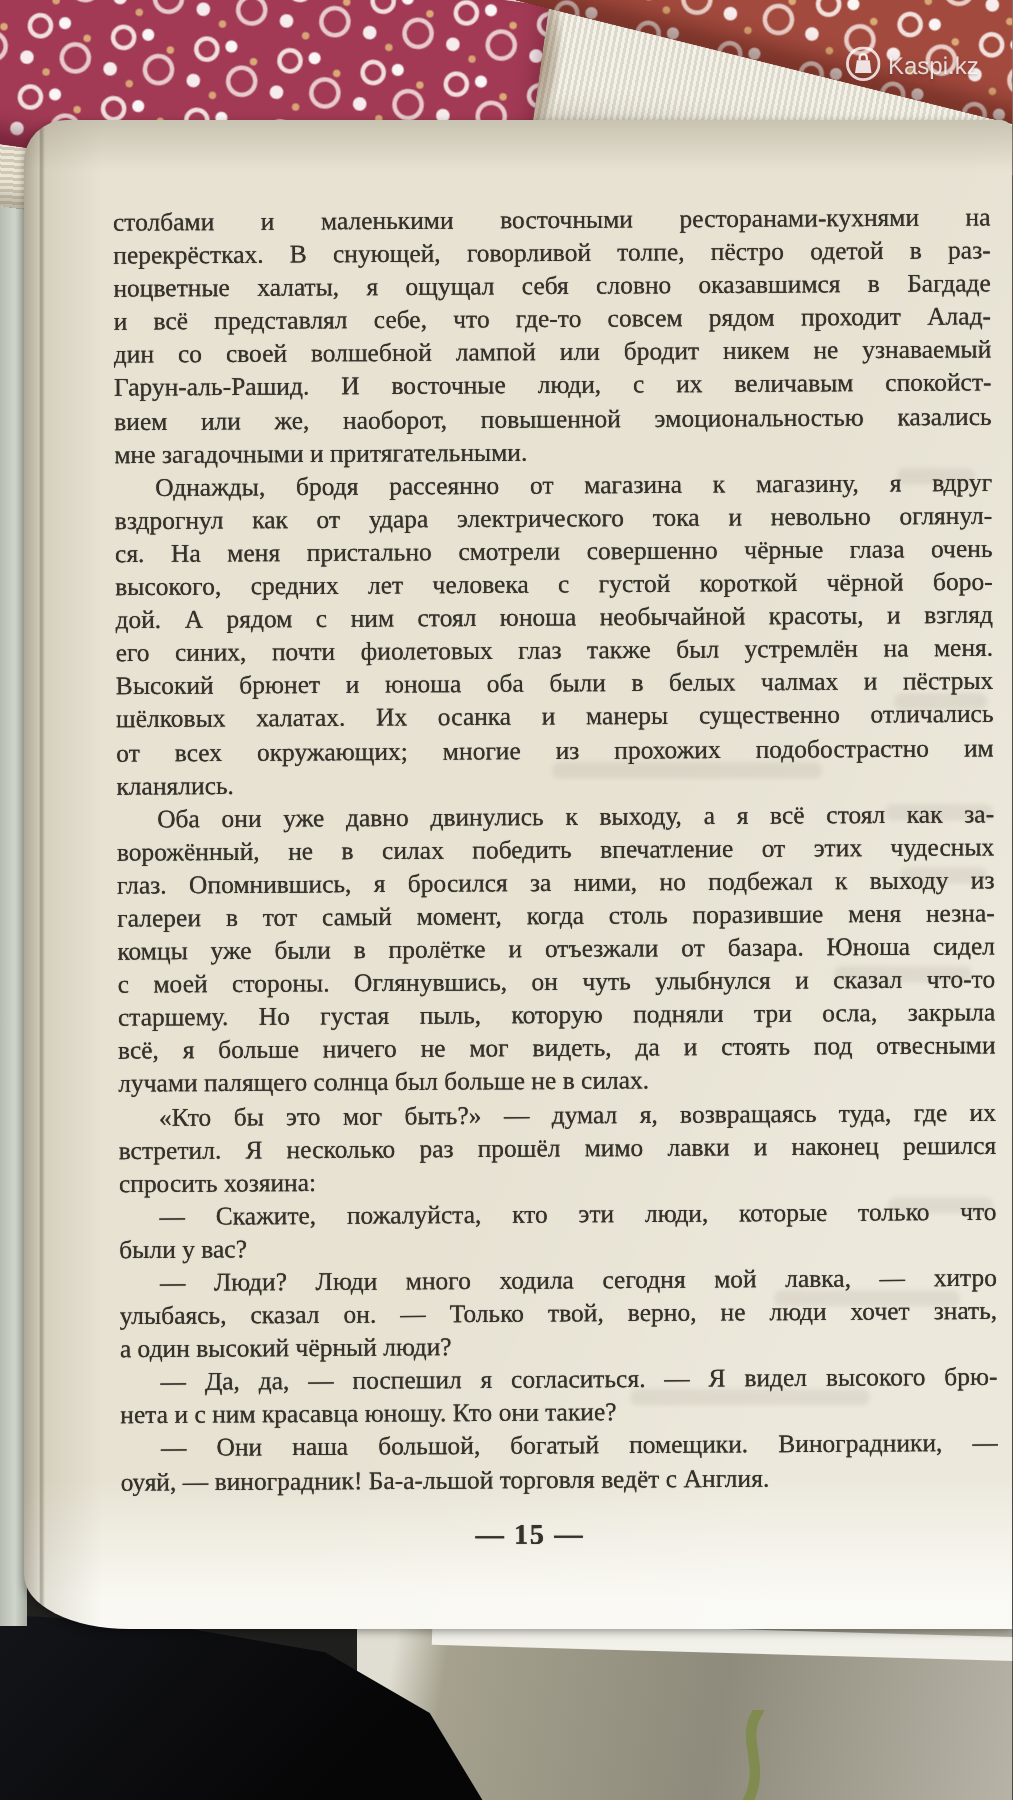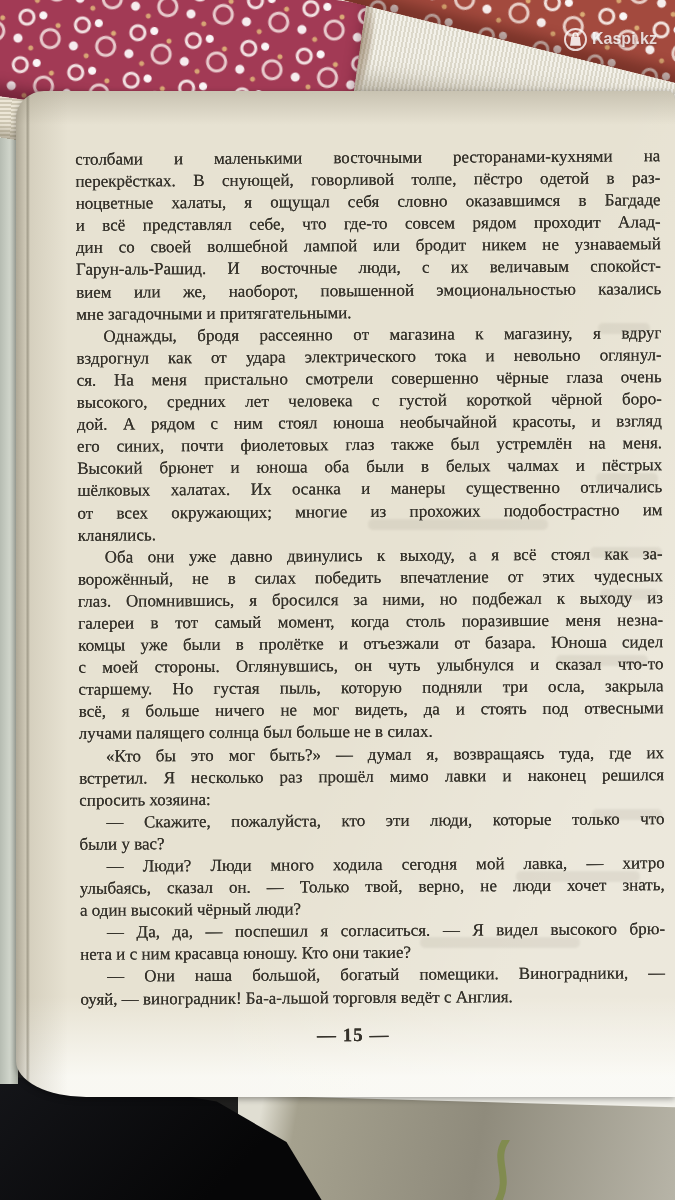--- a/index.html
+++ b/index.html
@@ -80,21 +80,21 @@
     background:linear-gradient(100deg,#e0ded2 0 6%,#a5a18e 14%,#8f8b7c 55%,#b7b4a7 100%);
   }
   .stalk{left:482px;top:1140px;width:44px;height:62px;z-index:4;}
   .bottom-sliver{
     left:288px;top:1086px;width:392px;height:16px;z-index:5;
     transform:rotate(1.6deg);background:#f1f0e9;
   }
 
   
   .page{
-    left:16px;top:91px;width:659px;height:1006px;z-index:20;
+    left:16px;top:80px;width:659px;height:1006px;z-index:20;
     background-color:var(--page-cream);
     background-image:
       linear-gradient(to right, transparent 10px, rgba(88,82,64,.35) 11px, rgba(88,82,64,.35) 12px, transparent 14px),
       linear-gradient(to right, rgba(118,110,90,.5) 0, rgba(165,157,135,.28) 12px, rgba(233,228,214,0) 52px),
       linear-gradient(to bottom, rgba(130,122,102,.30) 0, rgba(0,0,0,0) 34px),
       linear-gradient(115deg, rgba(255,255,255,0) 55%, rgba(255,255,255,.22) 82%),
       linear-gradient(to bottom, transparent 90%, rgba(252,252,248,.85) 98%);
     border-radius:28px 8px 0 0;
     border-bottom-left-radius:70px 36px;
     box-shadow:0 2px 6px rgba(0,0,0,.35);
@@ -127,24 +127,24 @@
   .text-block .line.first-indent{padding-left:27px;}
   .page-number{
     position:static;display:block;margin-top:15px;
     text-align:center;font-weight:bold;font-size:19px;letter-spacing:1px;
     transform:translateX(-20px);
   }
 
   
   .watermark{
     left:564px;top:24px;width:110px;height:30px;z-index:50;
-    display:flex;align-items:center;gap:5px;
+    display:flex;align-items:flex-end;gap:5px;
     color:rgba(255,255,255,.8);
     font-family:"Liberation Sans","DejaVu Sans",sans-serif;
-    font-weight:bold;font-size:16px;
+    font-weight:normal;font-size:16px;
     text-shadow:0 1px 2px rgba(50,40,40,.35);
   }
   .watermark .wm-icon{position:static;width:23px;height:23px;flex:0 0 auto;}
   .watermark .wm-label{position:static;}
 </style>
 </head>
 <body>
 
 <div class="photo">
 

